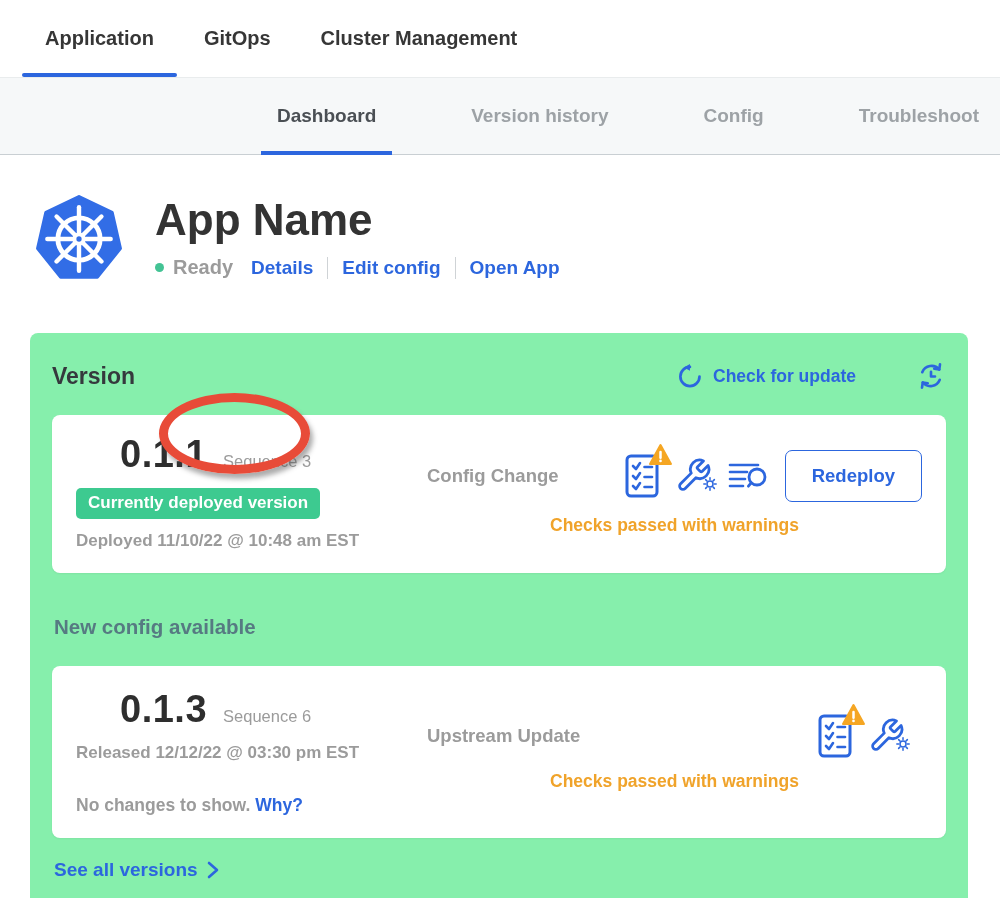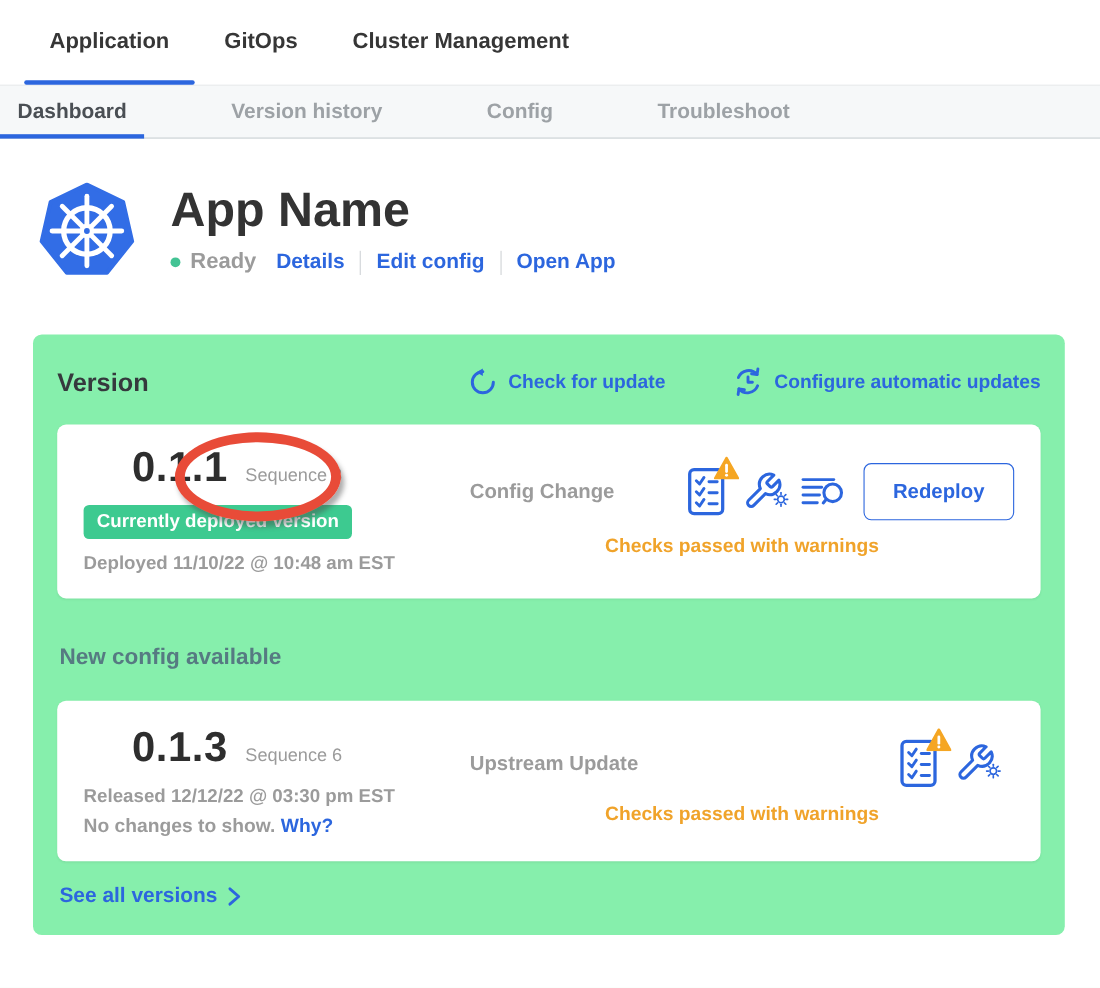--- a/index.html
+++ b/index.html
@@ -7,23 +7,23 @@
     font-family:"Liberation Sans","DejaVu Sans",sans-serif; position:relative; }
 
   
   .primary-nav { height:77px; display:flex; align-items:stretch; padding-left:22px; background:#fff; }
   .pnav-tab { display:flex; align-items:center; padding:0 23px; margin-right:4px;
     font-size:20px; font-weight:700; color:#363636; position:relative; cursor:pointer; white-space:nowrap; }
   .pnav-tab.active::after { content:""; position:absolute; left:0; right:0; bottom:0;
     height:4px; background:#2c66de; border-radius:2px; }
 
   
-  .secondary-nav { height:49px; background:#f6f8f9; border-top:1px solid #e9eced;
+  .secondary-nav { height:78px; background:#f6f8f9; border-top:1px solid #e9eced;
     border-bottom:1px solid #c9cfd3; display:flex; align-items:stretch;
-    white-space:nowrap; }
+    padding-left:261px; white-space:nowrap; }
   .snav-tab { display:flex; align-items:center; padding:0 16px; margin-right:63px;
     font-size:19px; font-weight:600; color:#9da2a6; position:relative; cursor:pointer; }
   .snav-tab.active { color:#4a4f54; font-weight:700; }
   .snav-tab.active::after { content:""; position:absolute; left:0; right:0; bottom:-1px;
     height:4px; background:#2c66de; }
 
   
   .app-header { display:flex; margin:40px 0 0 35px; gap:32px; }
   .app-logo { width:88px; height:88px; flex:none; }
   .app-title { font-size:44px; font-weight:700; color:#333; line-height:1.05; margin:2px 0 13px; }
@@ -46,21 +46,21 @@
     display:flex; box-shadow:0 1px 2px rgba(0,0,0,.05); }
   .card-current { margin-bottom:42px; }
   .card-new { margin-bottom:20px; padding-top:24px; }
   .vc-left { width:351px; flex:none; }
   .version-row { display:flex; align-items:baseline; gap:16px; }
   .version-number { font-size:38px; font-weight:700; color:#2e2e2e; letter-spacing:.5px; line-height:1.05;margin-left:44px; }
   .sequence { font-size:16.5px; color:#9b9b9b; font-weight:500; }
   .deployed-badge { display:inline-block; margin-top:13px; background:#3dca90; color:#fff;
     font-size:17px; font-weight:700; padding:5px 12px 6px; border-radius:5px; }
   .timestamp { margin-top:12px; color:#9b9b9b; font-size:17px; font-weight:600; }
-  .changes-note { margin-top:6px; color:#9b9b9b; font-size:17.5px; font-weight:600; }
+  .changes-note { margin-top:32px; color:#9b9b9b; font-size:17.5px; font-weight:600; }
   .why-link { color:#2c66de; font-weight:700; cursor:pointer; }
 
   .vc-right { flex:1; display:flex; flex-direction:column; justify-content:center; }
   .vc-main { display:flex; align-items:center; }
   .source-label { color:#9b9b9b; font-size:18.5px; font-weight:700; }
   .icons-group { margin-left:auto; display:flex; align-items:center; gap:16px; margin-right:17px; }
   .icon-stack { position:relative; display:inline-flex; }
   .warn-badge { position:absolute; top:-10px; right:-13px; }
   .gear-badge { position:absolute; bottom:-1px; right:-5px; }
   .btn { border-radius:7px; font-size:18.5px; font-weight:700; cursor:pointer;
@@ -145,21 +145,20 @@
       <span class="head-action">
         <span style="display:inline-flex">
           <svg width="30" height="30" viewBox="0 0 24 24" fill="none" stroke="#2c66de" stroke-width="2.1" stroke-linecap="round" stroke-linejoin="round">
             <path d="M5 9 a8 8 0 0 1 13.6 -2.2"></path>
             <polyline points="19.2 2.7 18.6 6.8 14.6 6.2"></polyline>
             <path d="M19 15 a8 8 0 0 1 -13.6 2.2"></path>
             <polyline points="4.8 21.3 5.4 17.2 9.4 17.8"></polyline>
             <polyline points="12 8.6 12 12.4 15.2 12.4"></polyline>
           </svg>
         </span>
-        <span>Configure automatic updates</span>
       </span>
     </div>
   </div>
 
   <div class="version-card card-current">
     <div class="vc-left">
       <div class="version-row">
         <span class="version-number">0.1.1</span>
         <span class="sequence">Sequence 3</span>
       </div>

